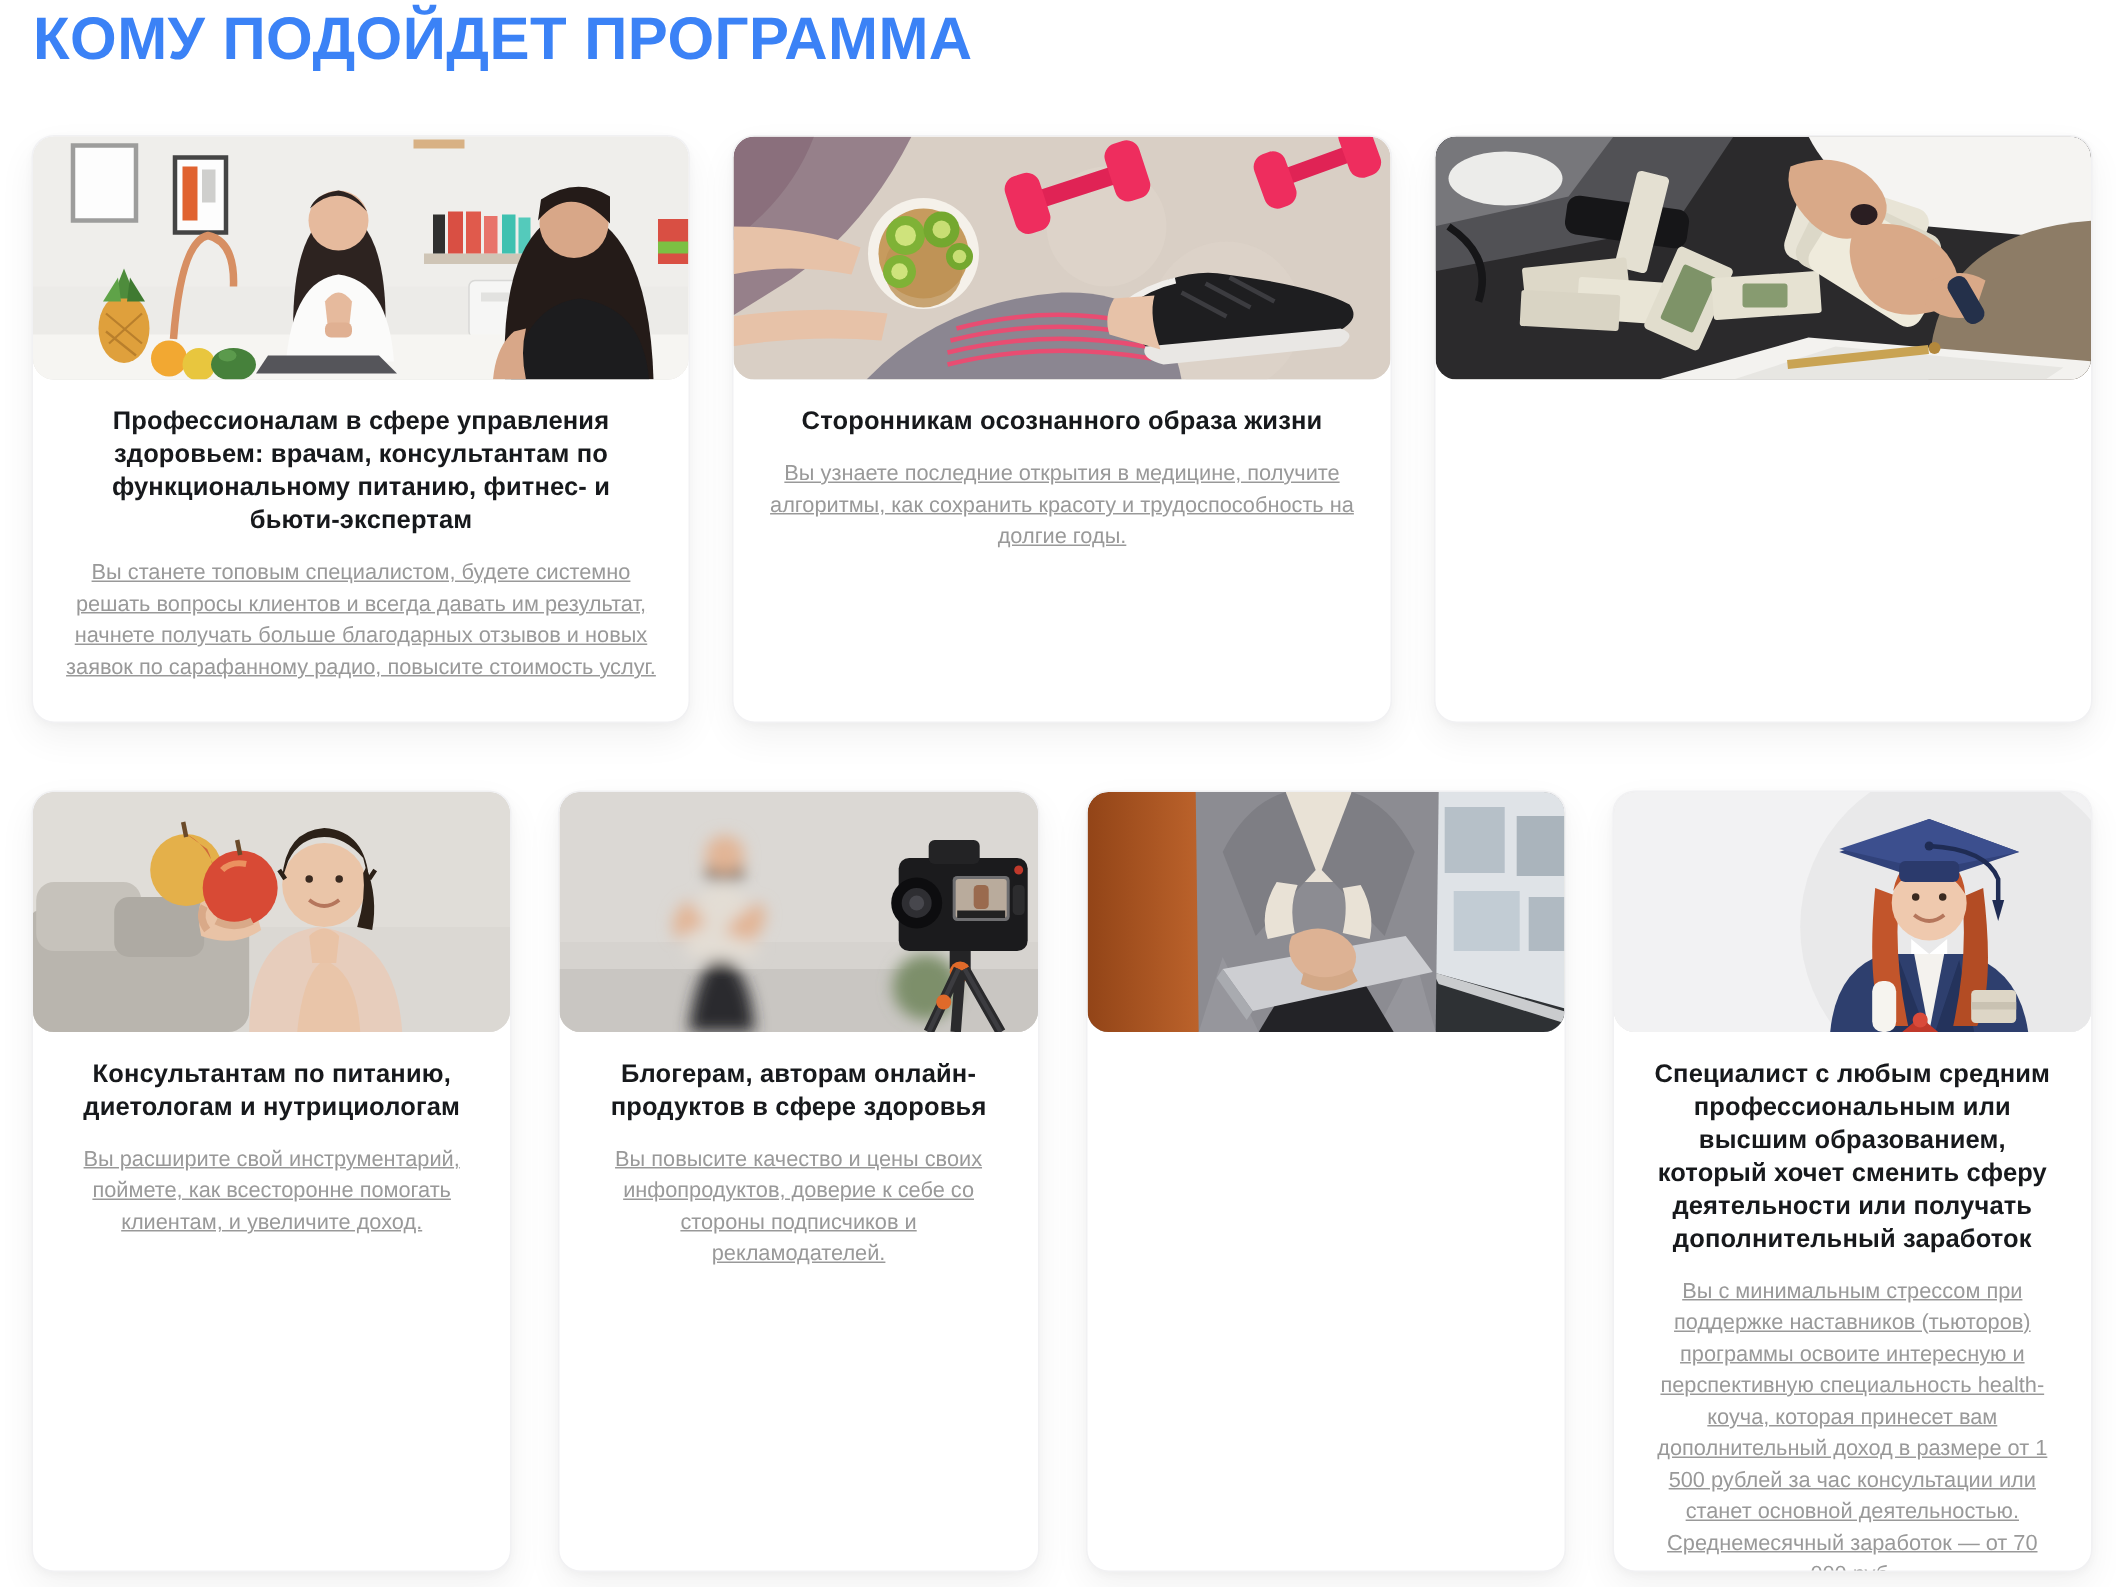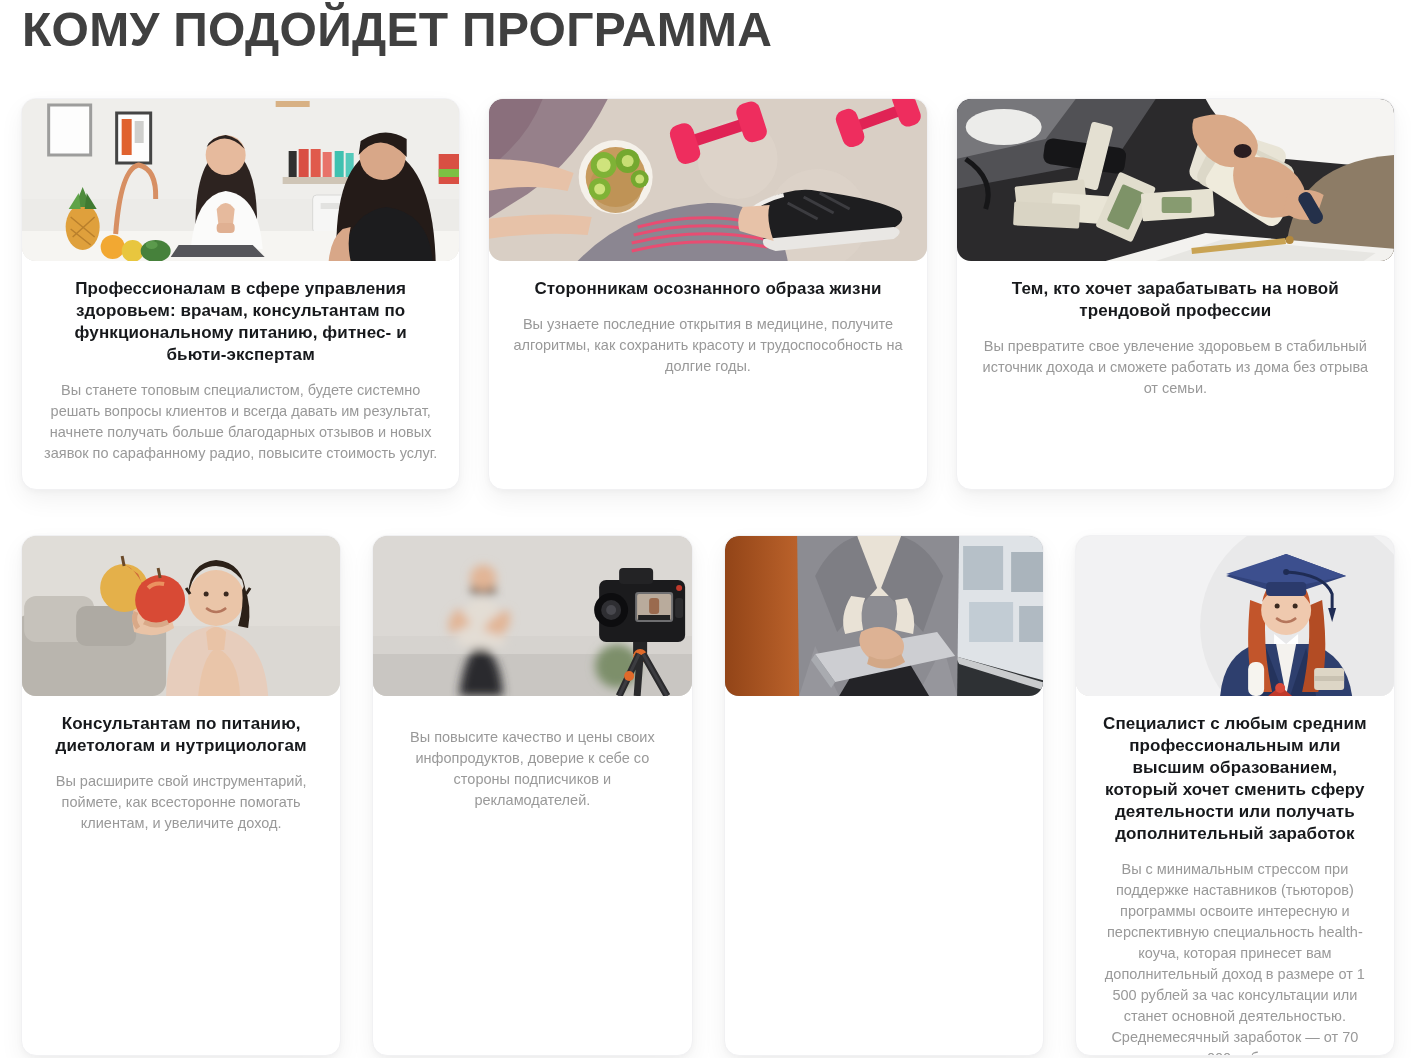--- a/index.html
+++ b/index.html
@@ -2,25 +2,25 @@
 <html><head>
 <meta charset="utf-8">
 <style>
   * { box-sizing: border-box; margin: 0; padding: 0; }
   html,body { width: 1411px; background: #ffffff; font-family: "Liberation Sans", sans-serif; }
   body { height: 1058px; overflow: hidden; }
 
   .wrap { padding: 4px 16px 0 21px; }
 
   h1.page-title {
-    font-size: 48px;
+    font-size: 40px;
     line-height: 1.0;
     font-weight: 800;
     letter-spacing: 0.3px;
-    color: #404040;
+    color: #3b82f6;
     margin: 2px 0 0 1px;
   }
 
   .row { display: grid; }
   .row1 { grid-template-columns: repeat(3, 1fr); gap: 28px; margin-top: 44px; }
   .row2 { grid-template-columns: repeat(4, 1fr); gap: 31px; margin-top: 45px; }
 
   .card {
     background: #ffffff;
     border: 1px solid #f1f1f3;
@@ -53,20 +53,21 @@
     font-weight: 700;
     color: #17191c;
     letter-spacing: 0.1px;
   }
   .card-body {
     margin-top: 14px;
     font-size: 14.5px;
     line-height: 21px;
     font-weight: 400;
     color: #999999;
+    text-decoration: underline;
   }
 </style>
 </head>
 <body>
 
 <div class="wrap">
 
   <h1 class="page-title">КОМУ ПОДОЙДЕТ ПРОГРАММА</h1>
 
   <div class="row row1">
@@ -237,24 +238,20 @@
           </g>
 
           <g>
             <path d="M150 162 L250 134 L440 150 L440 162 Z" fill="#f3f2ef"></path>
             <path d="M200 162 L268 140 L420 154 L408 162 Z" fill="#e7e6e2"></path>
             <path d="M236 152 L330 142" stroke="#c9a353" stroke-width="6"></path>
             <circle cx="334" cy="141" r="4" fill="#b3883c"></circle>
           </g>
         </svg>
       </div>
-      <div class="card-text">
-        <div class="card-title">Тем, кто хочет зарабатывать на новой трендовой профессии</div>
-        <div class="card-body">Вы превратите свое увлечение здоровьем в стабильный источник дохода и сможете работать из дома без отрыва от семьи.</div>
-      </div>
     </div>
   </div>
 
   <div class="row row2">
 
     <div class="card">
       <div class="photo">
         <svg viewBox="0 0 330 160" preserveAspectRatio="xMidYMid slice">
           <rect width="330" height="160" fill="#dbd8d3"></rect>
           <rect x="0" y="0" width="330" height="90" fill="#e0ddd8"></rect>
@@ -334,20 +331,21 @@
           <g>
             <rect x="266" y="106" width="14" height="12" fill="#242426"></rect>
             <circle cx="273" cy="120" r="7" fill="#e06a2a"></circle>
             <path d="M272 118 L252 160 M276 118 L300 160 M273 120 L270 160" stroke="#2a2a2c" stroke-width="7"></path>
             <path d="M272 118 L252 160 M276 118 L300 160" stroke="#3c3c40" stroke-width="3"></path>
             <circle cx="262" cy="140" r="5" fill="#e06a2a"></circle>
           </g>
         </svg>
       </div>
       <div class="card-text">
+        <div class="card-title">Блогерам, авторам онлайн-продуктов в сфере здоровья</div>
         <div class="card-body">Вы повысите качество и цены своих инфопродуктов, доверие к себе со стороны подписчиков и рекламодателей.</div>
       </div>
     </div>
 
     <div class="card">
       <div class="photo">
         <svg viewBox="0 0 330 160" preserveAspectRatio="xMidYMid slice">
           <defs>
             <linearGradient id="orangeWall" x1="0" y1="0" x2="1" y2="0">
               <stop offset="0" stop-color="#8f4216"></stop>

